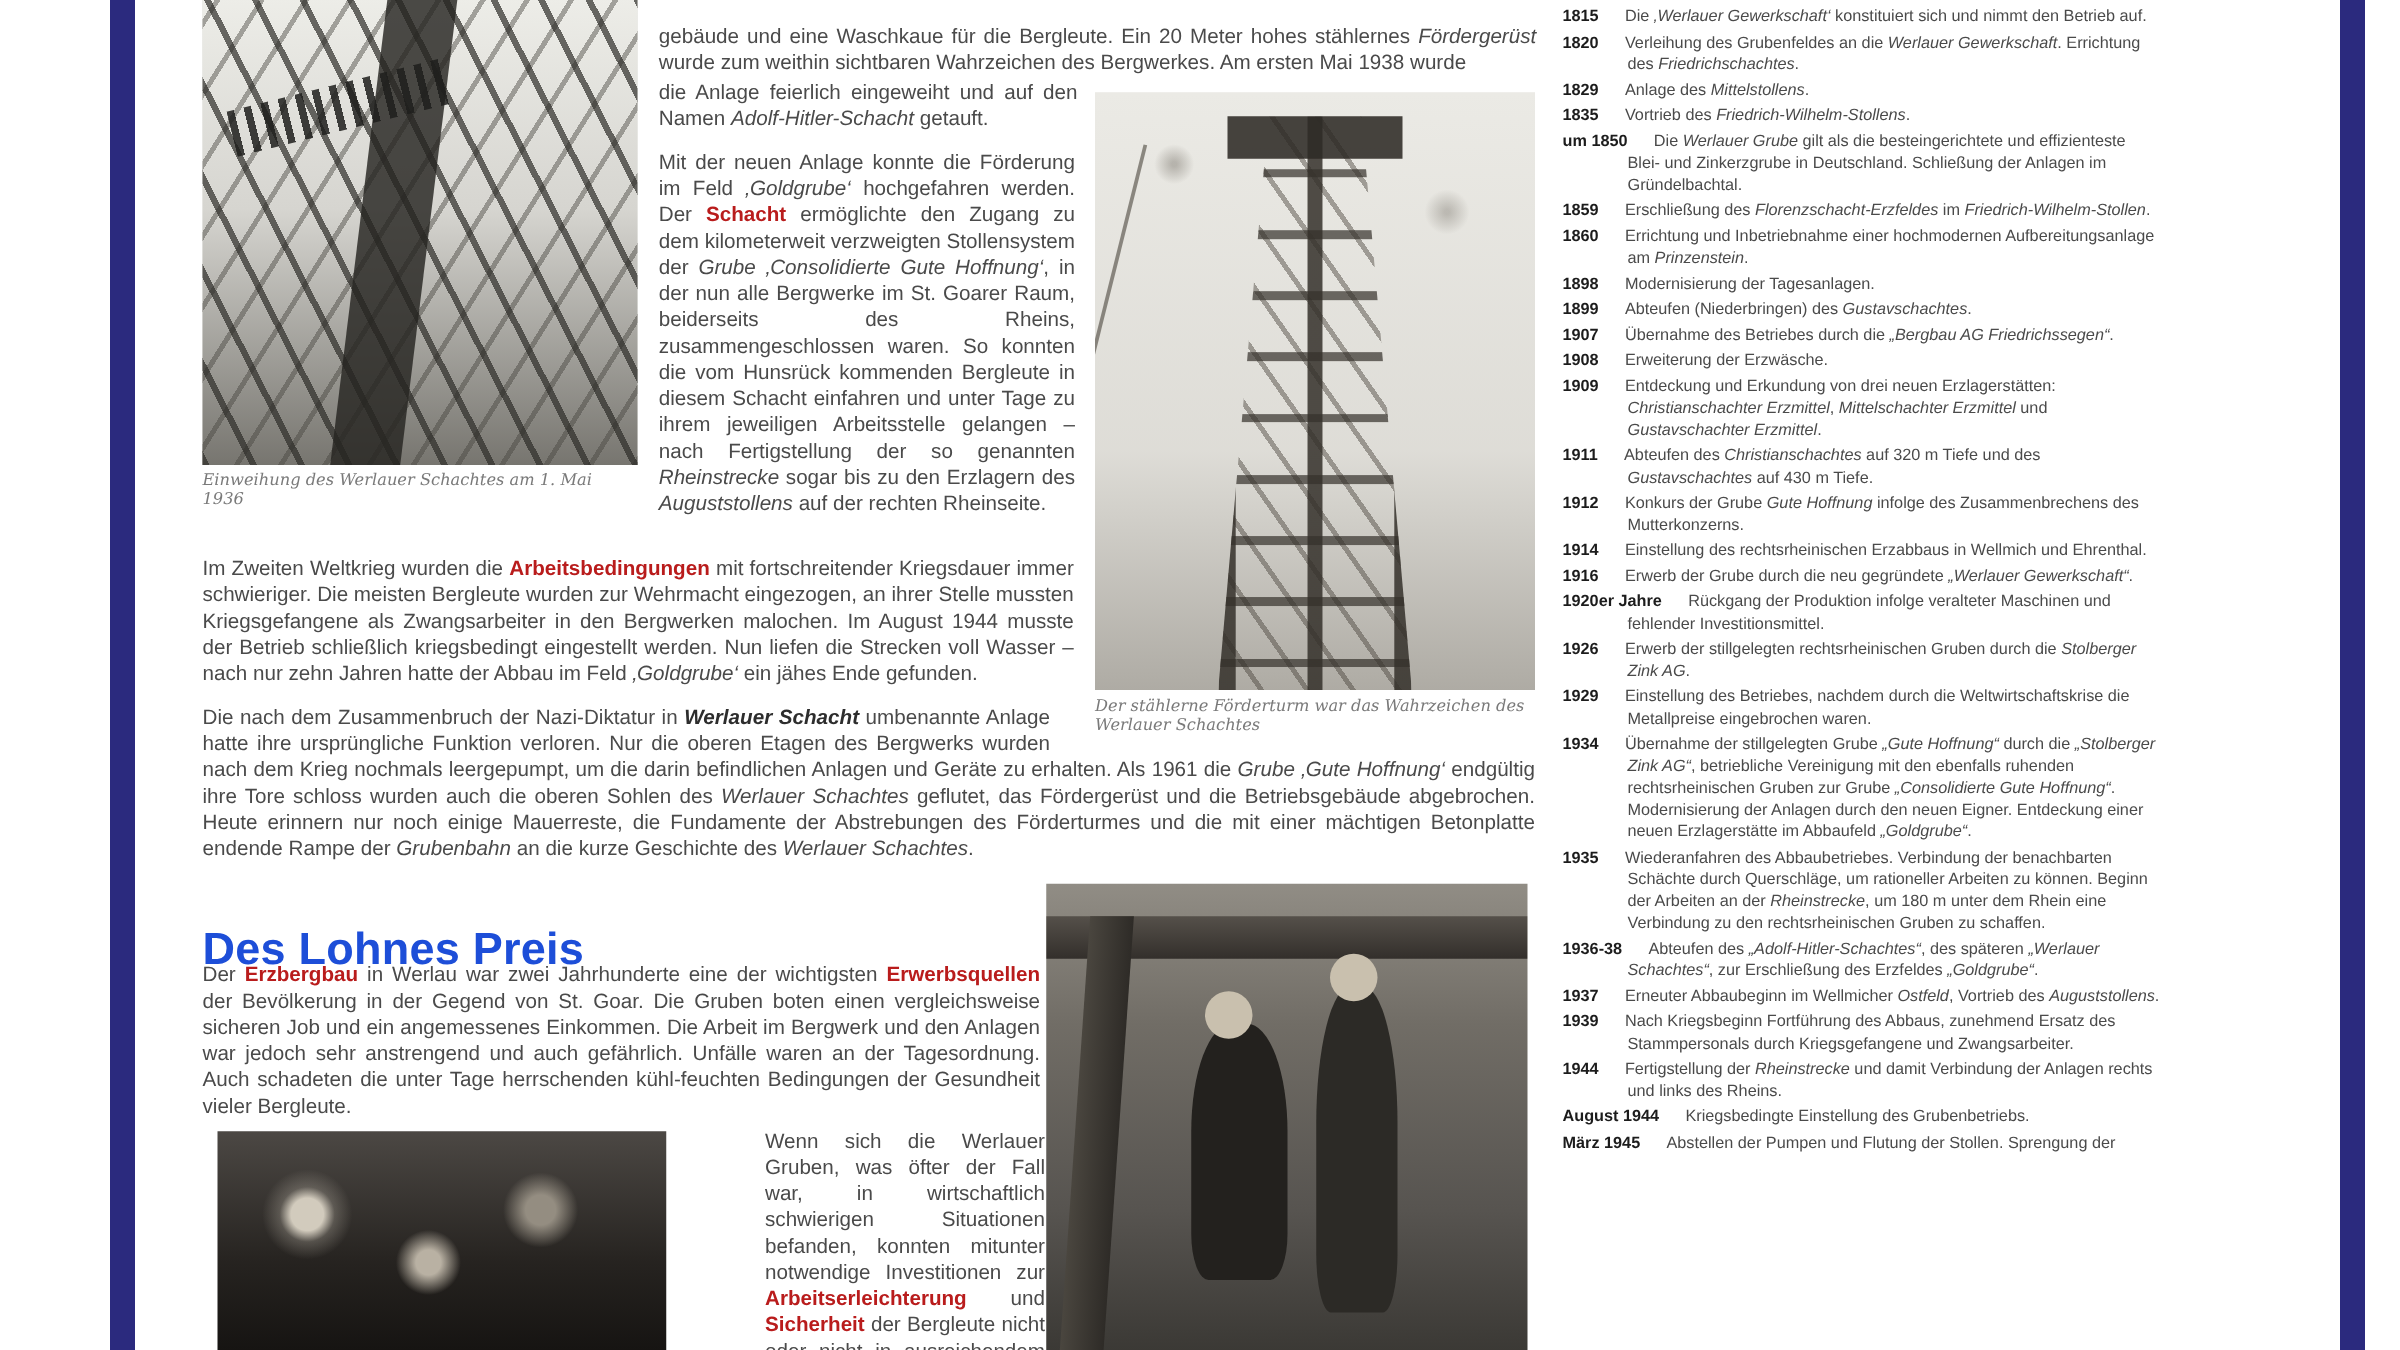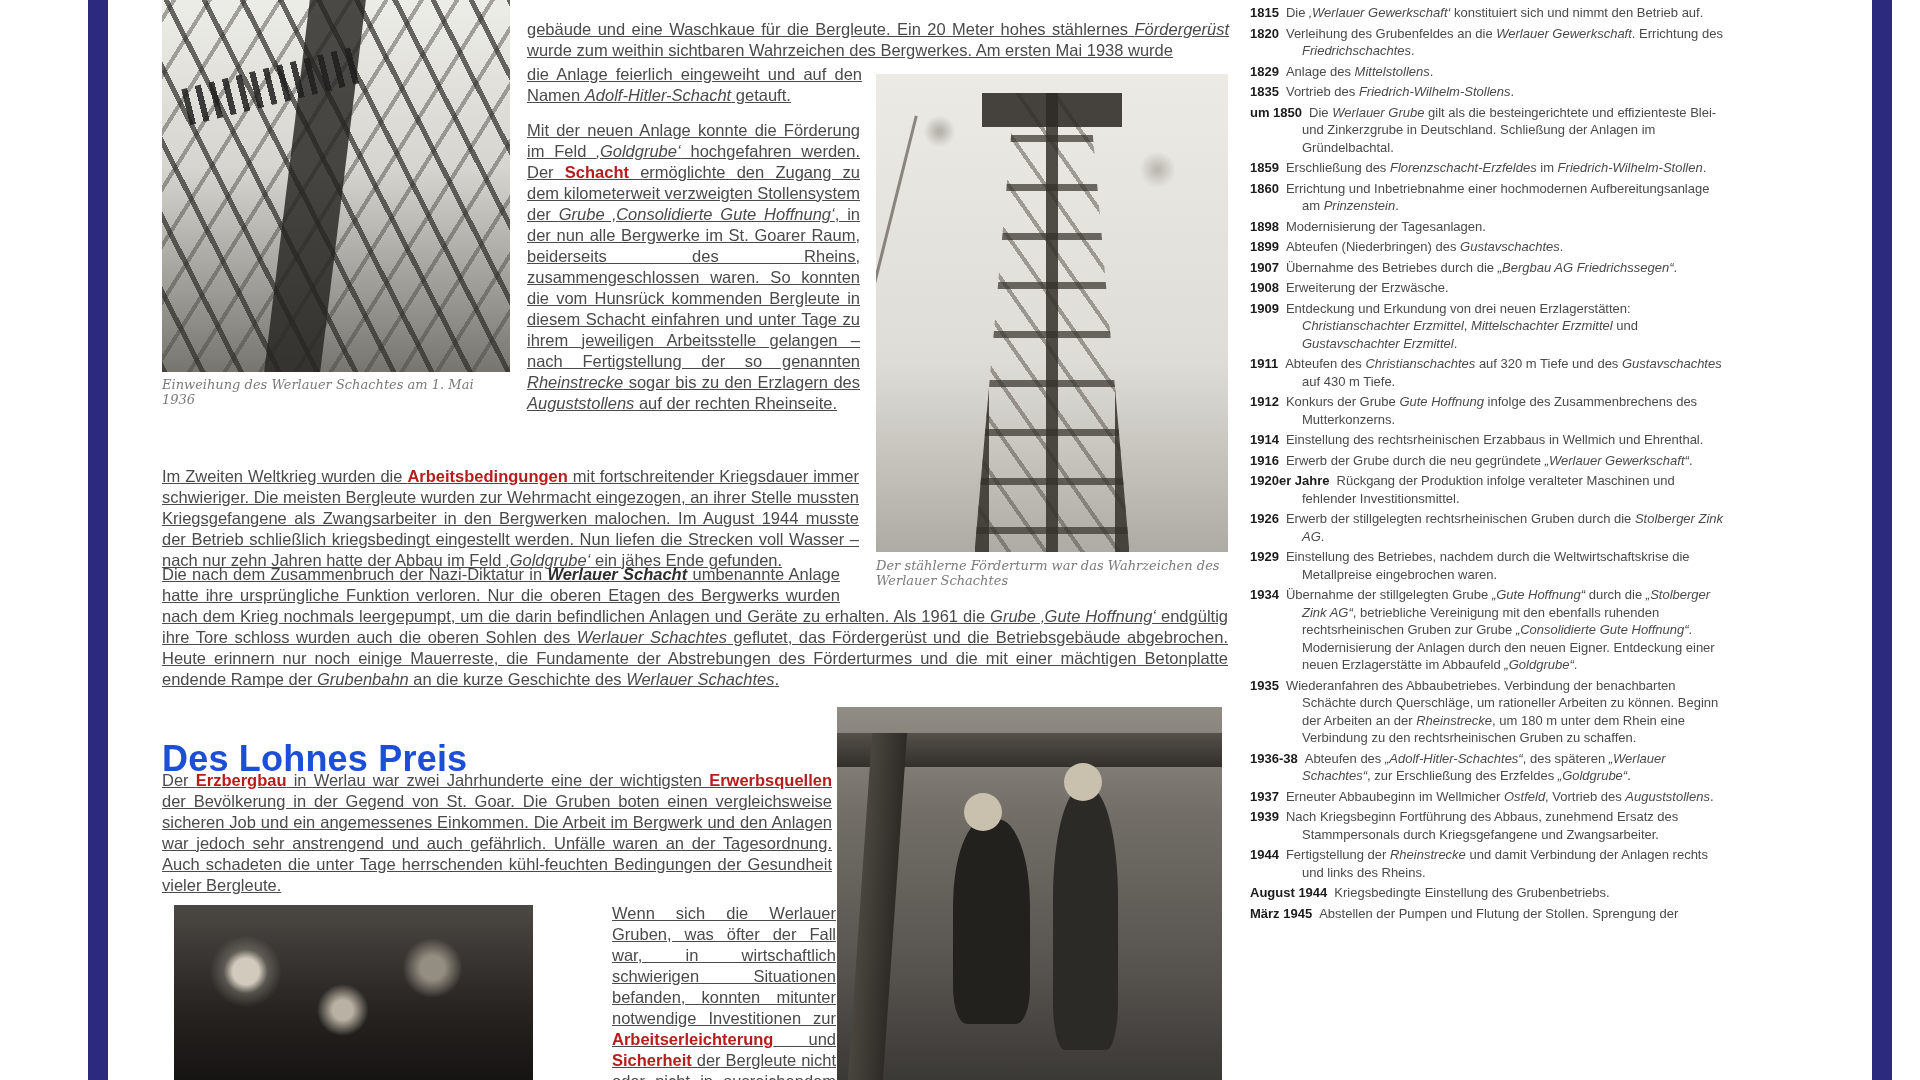--- a/index.html
+++ b/index.html
@@ -4,30 +4,30 @@
 <title>Bergbau Werlau – Schautafel</title>
 <style>
   html,body{margin:0;padding:0;background:#ffffff;}
   #page{position:relative;width:1920px;height:1080px;background:#ffffff;overflow:hidden;
         font-family:"Liberation Sans",sans-serif;color:#4a4a4a;}
   .vbar{position:absolute;top:0;width:20px;height:1080px;background:#2b2a7e;}
   #leftbar{left:88px;}
   #rightbar{left:1872px;}
 
   
-  .copy{position:absolute;font-size:16.5px;line-height:21px;text-align:justify;color:#4a4a4a;text-decoration:underline;}
+  .copy{position:absolute;font-size:16.5px;line-height:21px;text-align:justify;color:#4a4a4a;}
   .s-n{font-weight:400;font-style:normal;}
   .s-b{font-weight:700;color:#b91c1c;}
   .s-i{font-style:italic;}
   .s-bi{font-weight:700;font-style:italic;color:#2d2d2d;}
 
   #p-intro-wide{left:527px;top:2px;width:702px;}
   #p-intro-narrow{left:527px;top:47px;width:335px;}
   #p-anlage{left:527px;top:103px;width:333px;}
-  #p-weltkrieg{left:162px;top:426px;width:697px;margin-top:40px;}
+  #p-weltkrieg{left:162px;top:405px;width:697px;margin-top:40px;}
   #p-zusammenbruch{left:162px;top:547px;width:1066px;}
   #p4-notch{float:right;width:388px;height:32px;}
   #p-erzbergbau{left:162px;top:753px;width:670px;}
   #p-wenn-sich{left:612px;top:886px;width:224px;}
 
   #section-heading{position:absolute;left:162px;top:708px;font-size:36px;font-weight:700;
                    color:#1d4ed8;letter-spacing:.2px;}
 
   
   .photo{position:absolute;overflow:hidden;}
@@ -79,21 +79,21 @@
 
   .caption{position:absolute;font-family:"DejaVu Serif",serif;font-style:italic;
            font-size:13px;line-height:15px;color:#7a7a7a;}
   #caption-einweihung{left:162px;top:377px;width:348px;}
   #caption-foerderturm{left:876px;top:558px;width:352px;}
 
   
   #timeline{position:absolute;left:1250px;top:4px;width:480px;height:1076px;overflow:hidden;
             font-size:13px;line-height:17.5px;color:#4a4a4a;}
   .tl-entry{padding-left:52px;text-indent:-52px;margin-bottom:3px;text-align:left;}
-  .tl-year{font-weight:700;color:#1c1c1c;padding-right:7px;}
+  .tl-year{font-weight:700;color:#1c1c1c;padding-right:21px;}
 </style>
 </head>
 <body>
 
 <div id="page">
 
   <div id="leftbar" class="vbar"></div>
   <div id="rightbar" class="vbar"></div>
 
   <div id="photo-headframe" class="photo">

